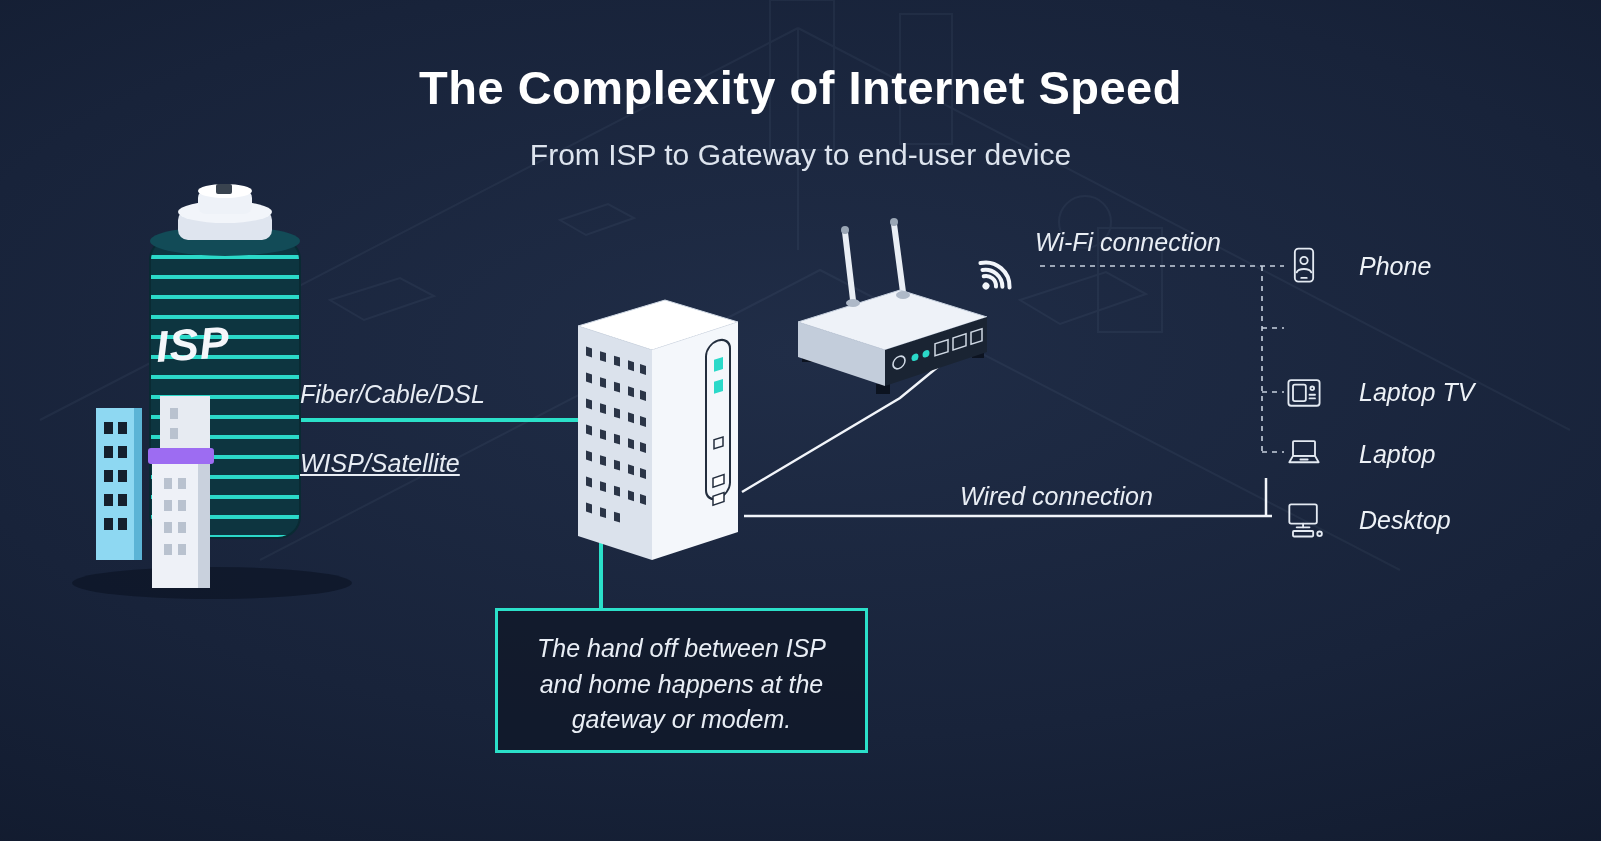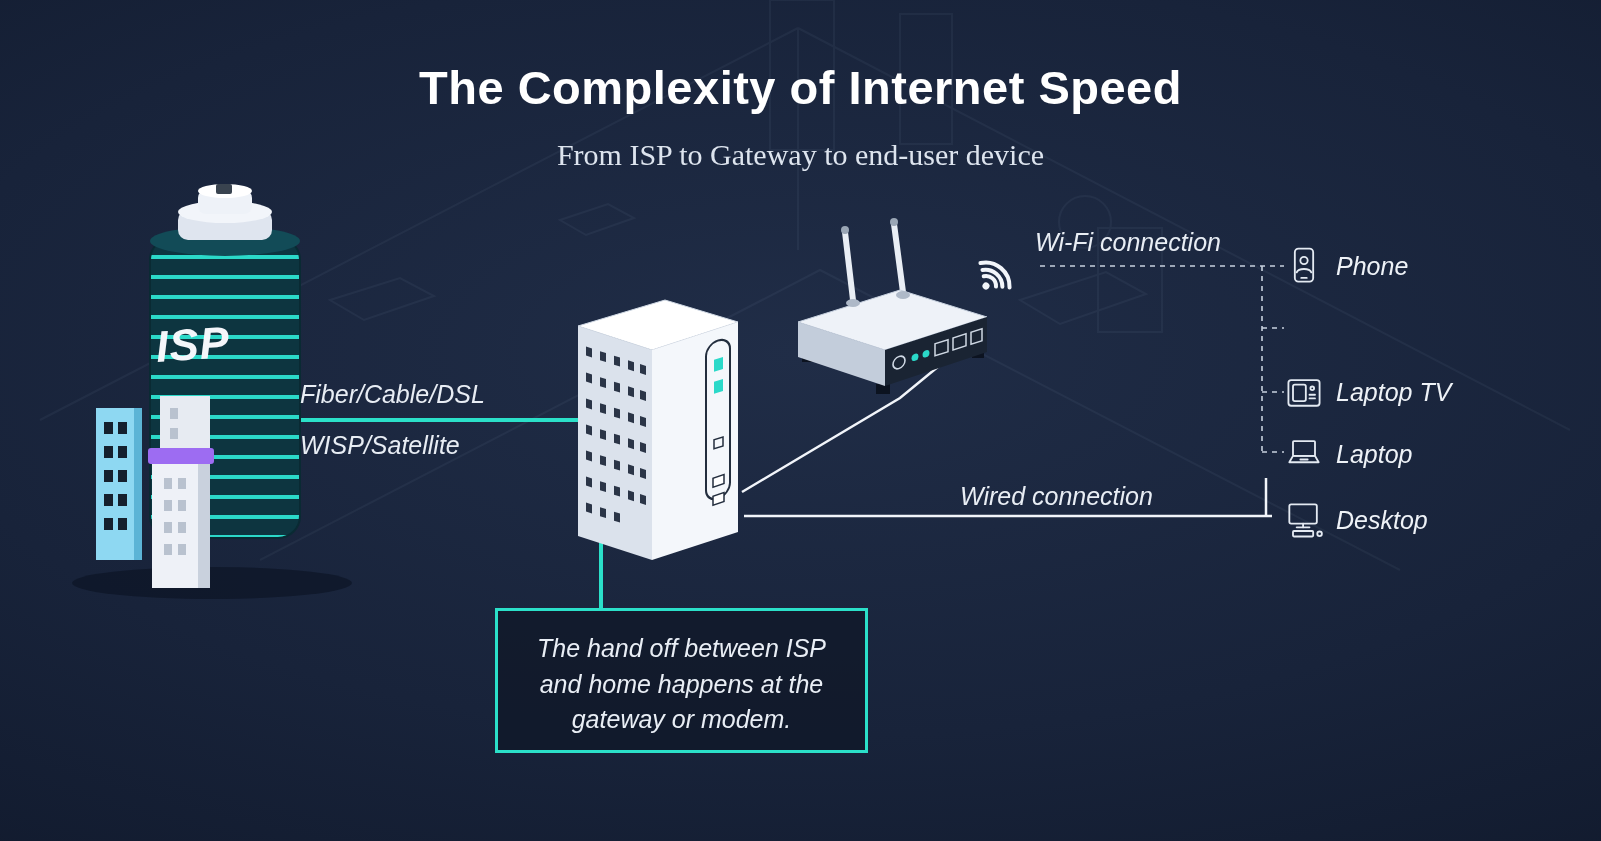--- a/index.html
+++ b/index.html
@@ -18,35 +18,35 @@
 
   .scene { position: absolute; left: 0; top: 0; width: 1601px; height: 841px; }
 
   .title {
     position: absolute; top: 60px; left: 0; width: 100%;
     text-align: center; font-size: 47px; font-weight: 700;
     letter-spacing: 0.5px; color: #ffffff;
   }
   .subtitle {
     position: absolute; top: 138px; left: 0; width: 100%;
-    text-align: center; font-size: 30px; font-weight: 300; color: #dde4ee; font-family: Liberation Serif, serif;
+    text-align: center; font-size: 30px; font-weight: 300; color: #dde4ee;
   }
 
   .label {
     position: absolute; font-style: italic; font-weight: 300;
     color: #e8edf4; font-size: 25px; text-align: left;
   }
   .label-fiber  { left: 300px; top: 380px; width: 280px; }
-  .label-wisp   { left: 300px; top: 431px; width: 280px; }
+  .label-wisp   { left: 300px; top: 449px; width: 280px; text-decoration: underline; }
   .label-wifi   { left: 1035px; top: 228px; width: 215px; }
   .label-wired  { left: 960px;  top: 482px; width: 250px; }
 
   .device-row {
     position: absolute; left: 1280px; height: 52px;
-    display: flex; align-items: center; gap: 8px;
+    display: flex; align-items: center; gap: 31px;
   }
   .device-row .dev-icon { width: 48px; height: 48px; display: flex; align-items: center; justify-content: center; }
   .device-row .dev-icon svg { stroke: #e4eaf2; fill: none; stroke-width: 2; stroke-linecap: round; stroke-linejoin: round; }
   .device-label { font-style: italic; font-weight: 300; font-size: 25px; color: #eef2f7; white-space: nowrap; }
 
   .row-phone   { top: 240px; }
   .row-tablet  { top: 302px; }
   .row-smarttv { top: 366px; }
   .row-laptop  { top: 428px; }
   .row-desktop { top: 494px; }

